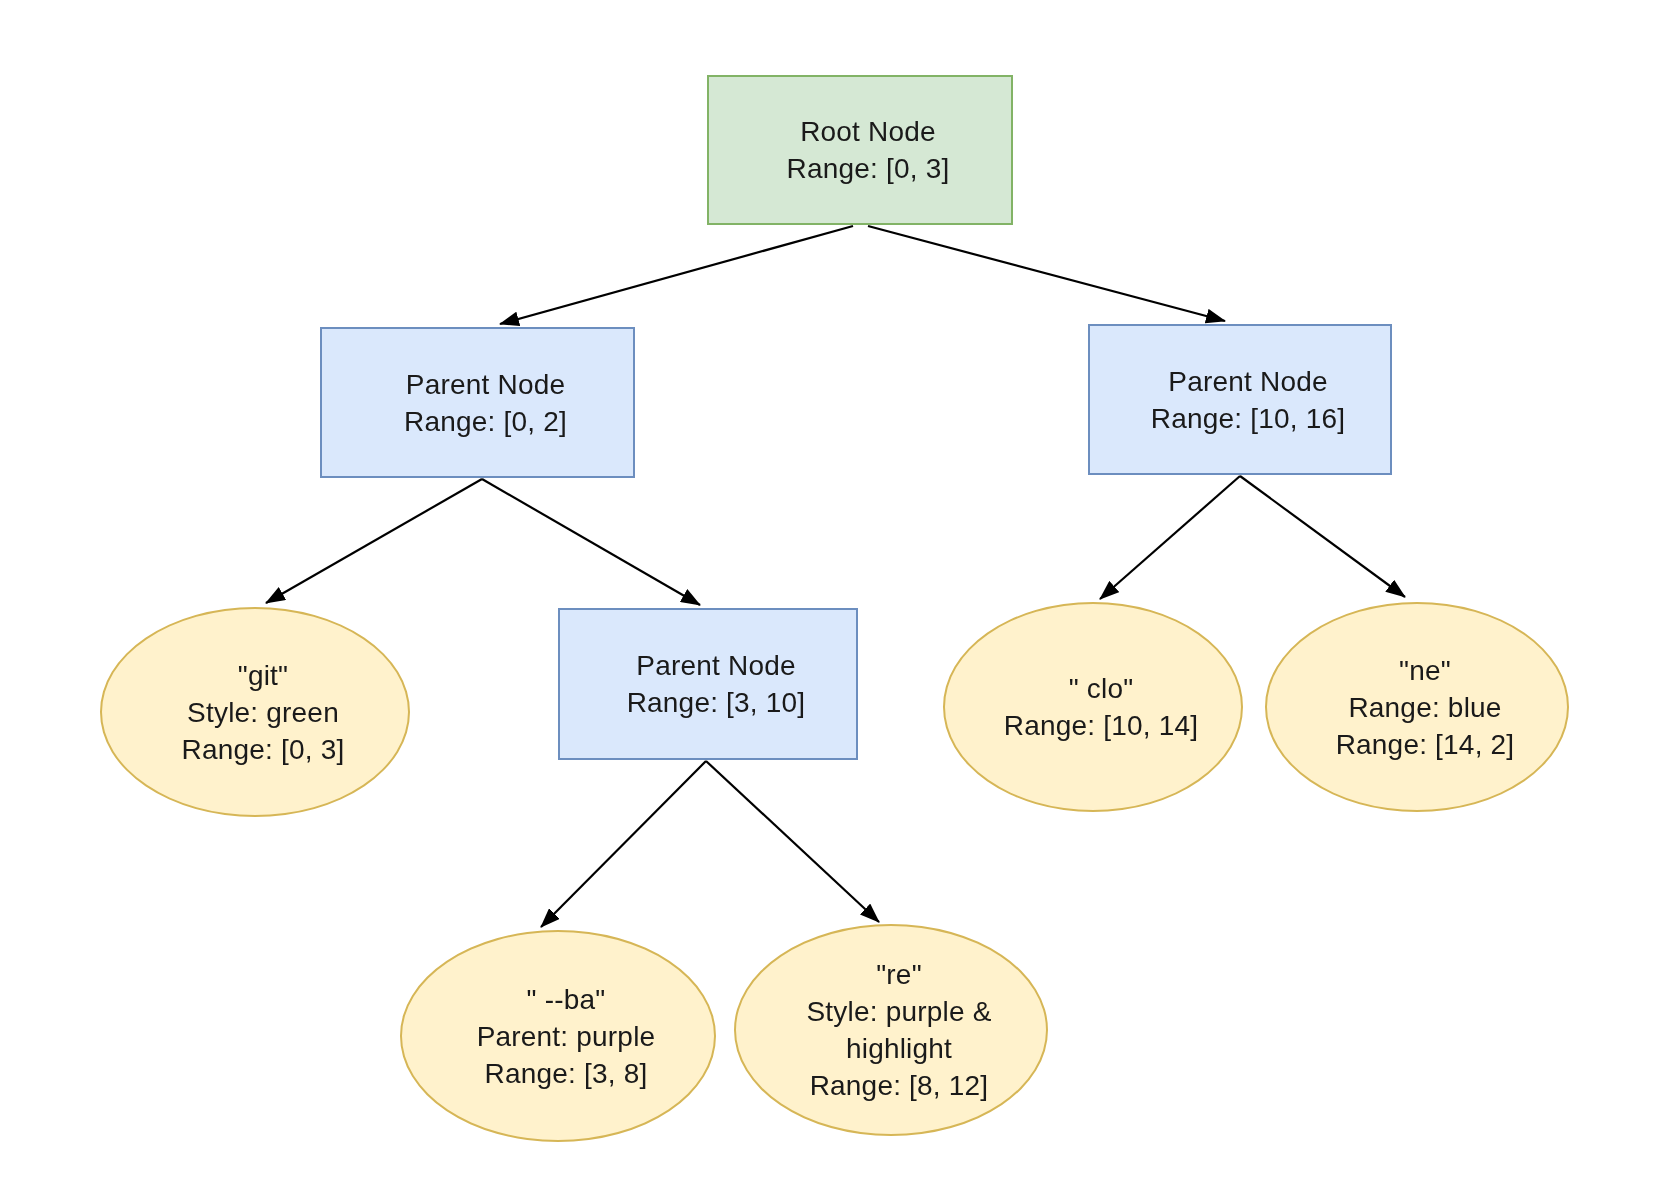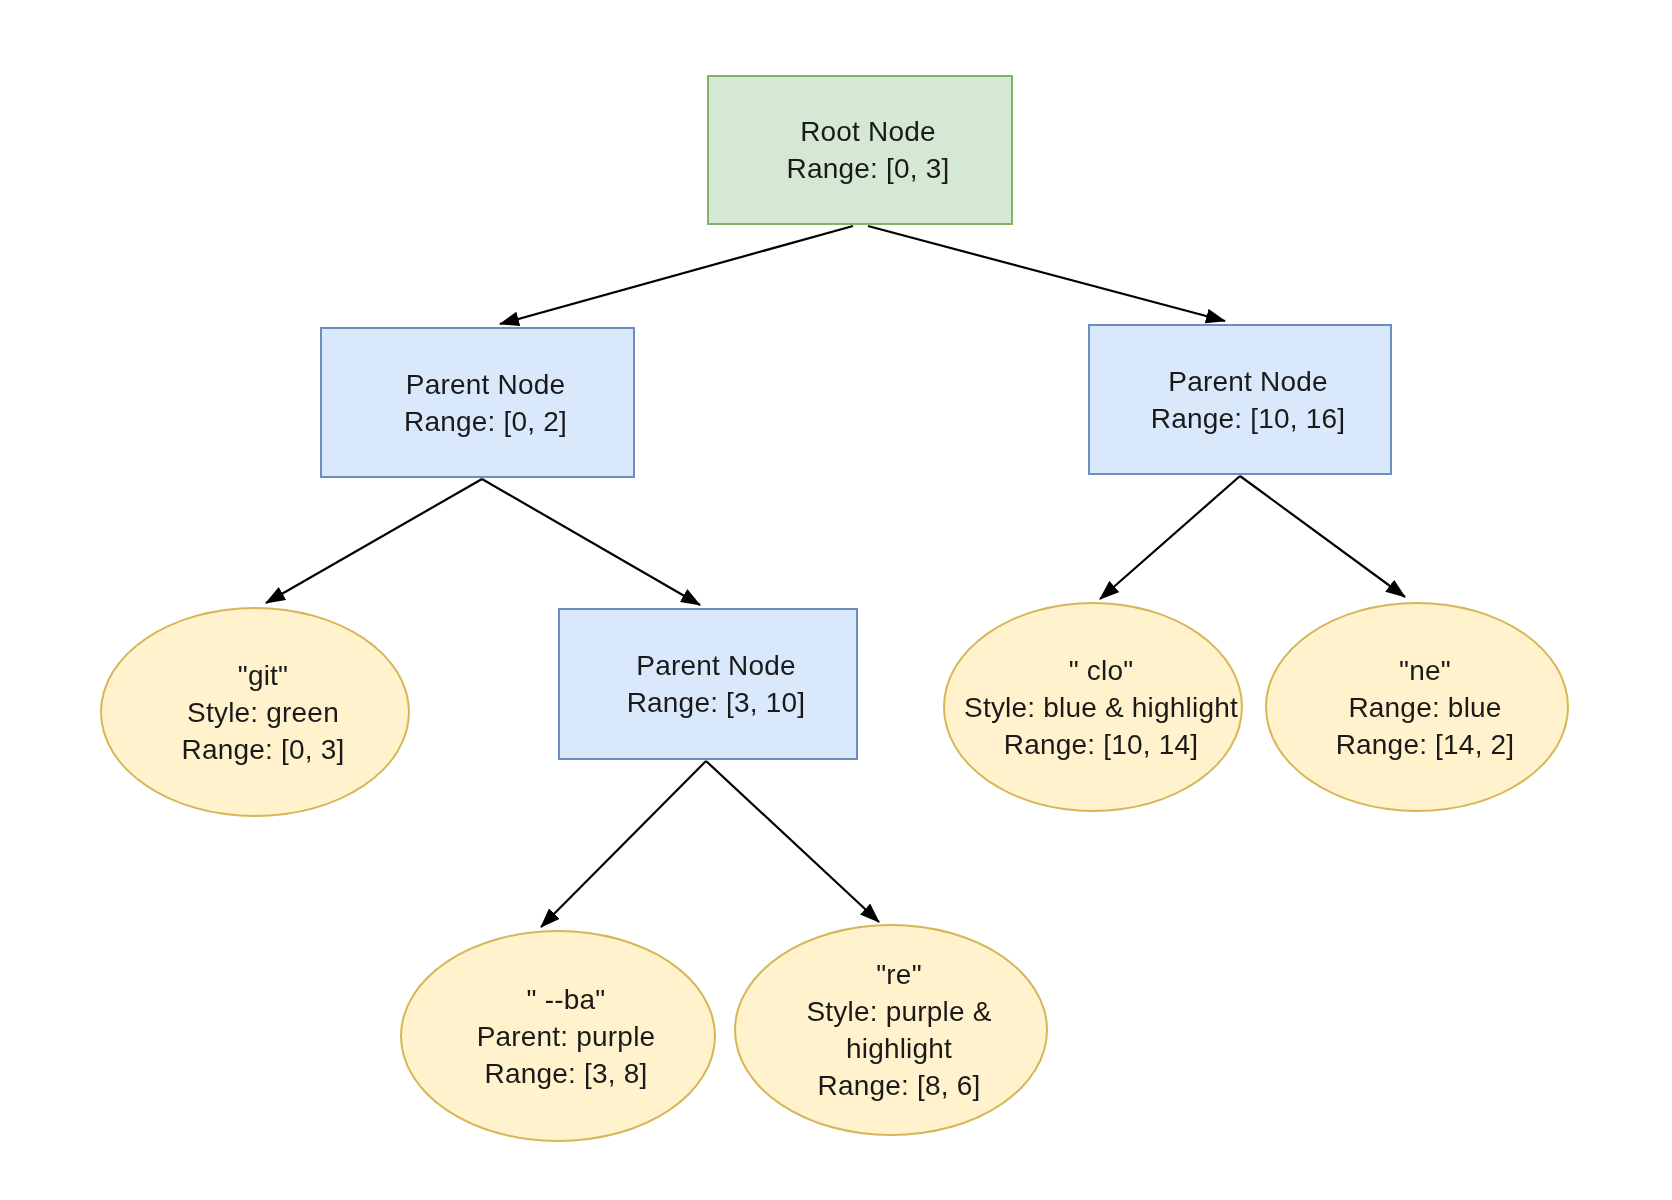--- a/index.html
+++ b/index.html
@@ -82,33 +82,32 @@
         <span class="node-line">"git"</span>
         <span class="node-line">Style: green</span>
         <span class="node-line">Range: [0, 3]</span>
       </div>
       <div class="node rect" style="left: 558px; top: 608px; width: 300px; height: 152px; background: rgb(218, 232, 252); border: 2px solid rgb(108, 142, 191); color: rgb(26, 26, 26);">
         <span class="node-line">Parent Node</span>
         <span class="node-line">Range: [3, 10]</span>
       </div>
       <div class="node ellipse" style="left: 943px; top: 602px; width: 300px; height: 210px; background: rgb(255, 242, 204); border: 2px solid rgb(214, 182, 86); color: rgb(26, 26, 26);">
         <span class="node-line">" clo"</span>
-        <span class="node-line">Style: blue &amp; highlight</span>
         <span class="node-line">Range: [10, 14]</span>
       </div>
       <div class="node ellipse" style="left: 1265px; top: 602px; width: 304px; height: 210px; background: rgb(255, 242, 204); border: 2px solid rgb(214, 182, 86); color: rgb(26, 26, 26);">
         <span class="node-line">"ne"</span>
         <span class="node-line">Range: blue</span>
         <span class="node-line">Range: [14, 2]</span>
       </div>
       <div class="node ellipse" style="left: 400px; top: 930px; width: 316px; height: 212px; background: rgb(255, 242, 204); border: 2px solid rgb(214, 182, 86); color: rgb(26, 26, 26);">
         <span class="node-line">" --ba"</span>
         <span class="node-line">Parent: purple</span>
         <span class="node-line">Range: [3, 8]</span>
       </div>
       <div class="node ellipse" style="left: 734px; top: 924px; width: 314px; height: 212px; background: rgb(255, 242, 204); border: 2px solid rgb(214, 182, 86); color: rgb(26, 26, 26);">
         <span class="node-line">"re"</span>
         <span class="node-line">Style: purple &amp;</span>
         <span class="node-line">highlight</span>
-        <span class="node-line">Range: [8, 6]</span>
+        <span class="node-line">Range: [8, 12]</span>
       </div>
     </div>
 </div>
 
 </body></html>

